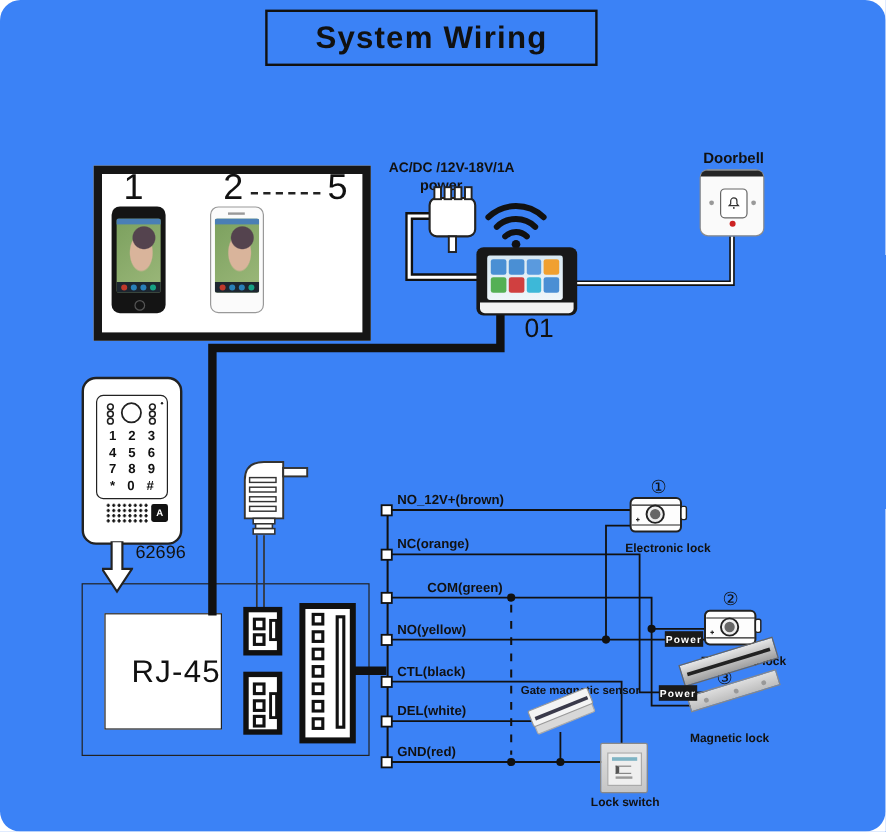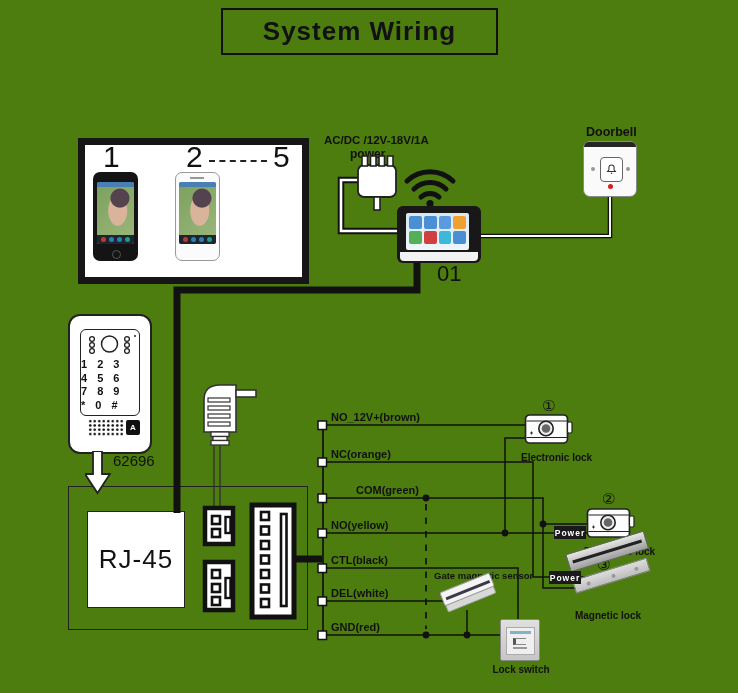--- a/index.html
+++ b/index.html
@@ -1,17 +1,17 @@
 <!DOCTYPE html>
 <html><head>
 <meta charset="utf-8">
 <style>
   html,body{margin:0;padding:0;background:#fff;}
   body{font-family:"Liberation Sans","DejaVu Sans",sans-serif;color:#111;}
-  .stage{position:relative;width:738px;height:693px;background:#4d7c0f;overflow:hidden;}
+  .stage{position:relative;width:738px;height:693px;background:#3b82f6;overflow:hidden;border-radius:17px;}
   .abs{position:absolute;}
   .z0{z-index:0}.z1{z-index:1}.z2{z-index:2}.z3{z-index:3}
   .bold{font-weight:700;}
   .center{text-align:center;}
   
   .title-box{left:221px;top:8px;width:273px;height:43px;border:2.5px solid #111;
              display:flex;align-items:center;justify-content:center;}
   .title-text{font-size:26px;font-weight:700;letter-spacing:1px;}
   .subtitle{left:270px;top:58px;width:180px;font-size:16px;}
   
@@ -44,29 +44,29 @@
   
   .doorbell{left:583px;top:141px;width:54px;height:56px;background:#fafafa;border:1.5px solid #8a8a8a;border-radius:7px;box-sizing:border-box;}
   .doorbell-top{position:absolute;left:0;top:0;width:100%;height:5px;background:#262626;border-radius:5px 5px 0 0;}
   .doorbell-btn{position:absolute;left:16px;top:15px;width:21px;height:23px;background:#fff;border:1.5px solid #666;border-radius:4px;
       display:flex;align-items:center;justify-content:center;}
   .side-dot{position:absolute;width:4px;height:4px;border-radius:50%;background:#999;top:25px;}
   .red-dot{position:absolute;left:24px;top:42px;width:5px;height:5px;border-radius:50%;background:#c22;}
   
   .station{left:68px;top:314px;width:84px;height:140px;border:2px solid #222;border-radius:12px;background:#fff;box-sizing:border-box;}
   .station-panel{position:absolute;left:10px;top:13px;width:60px;height:87px;border:1.5px solid #222;border-radius:6px;box-sizing:border-box;}
-  .kp-row{font-size:11px;font-weight:700;line-height:13.5px;text-align:left;word-spacing:7px;}
+  .kp-row{font-size:11px;font-weight:700;line-height:13.5px;text-align:center;word-spacing:7px;}
   .grille{position:absolute;left:18px;top:103px;width:36px;height:17px;
       background-image:radial-gradient(circle,#111 1.1px,transparent 1.35px);background-size:4.5px 4.3px;}
   .reader{position:absolute;left:56px;top:104px;width:14px;height:15px;background:#111;border-radius:2px;
       color:#fff;font-size:8px;font-weight:700;display:flex;align-items:center;justify-content:center;}
   
   .rj-outer{left:68px;top:486px;width:240px;height:144px;border:1.6px solid #222;box-sizing:border-box;background:transparent;}
   .rj-inner{left:87px;top:511px;width:98px;height:97px;border:1.6px solid #222;box-sizing:border-box;
-      display:flex;align-items:center;justify-content:center;background:#fff;}
+      display:flex;align-items:center;justify-content:flex-end;background:#fff;}
   .rj-text{font-size:26px;letter-spacing:1px;}
   
   .lockswitch{left:500px;top:619px;width:40px;height:42px;background:linear-gradient(#e0e0e0,#c6c6c6);
       border:1px solid #888;border-radius:2px;box-sizing:border-box;}
   .ls-inner{position:absolute;left:5px;top:7px;width:29px;height:28px;background:#efefef;border:1px solid #aaa;box-sizing:border-box;}
   .ls-strip{position:absolute;left:3px;top:3px;width:21px;height:3px;background:#7fb4c4;}
   .ls-mark{position:absolute;left:6px;top:10px;width:10px;height:5px;border-left:3px solid #555;border-top:1.5px solid #888;border-bottom:1.5px solid #888;}
   .slat{position:absolute;border-radius:2px;box-sizing:border-box;}
   .mag-bar{position:absolute;box-sizing:border-box;transform-origin:left center;}
 </style>

